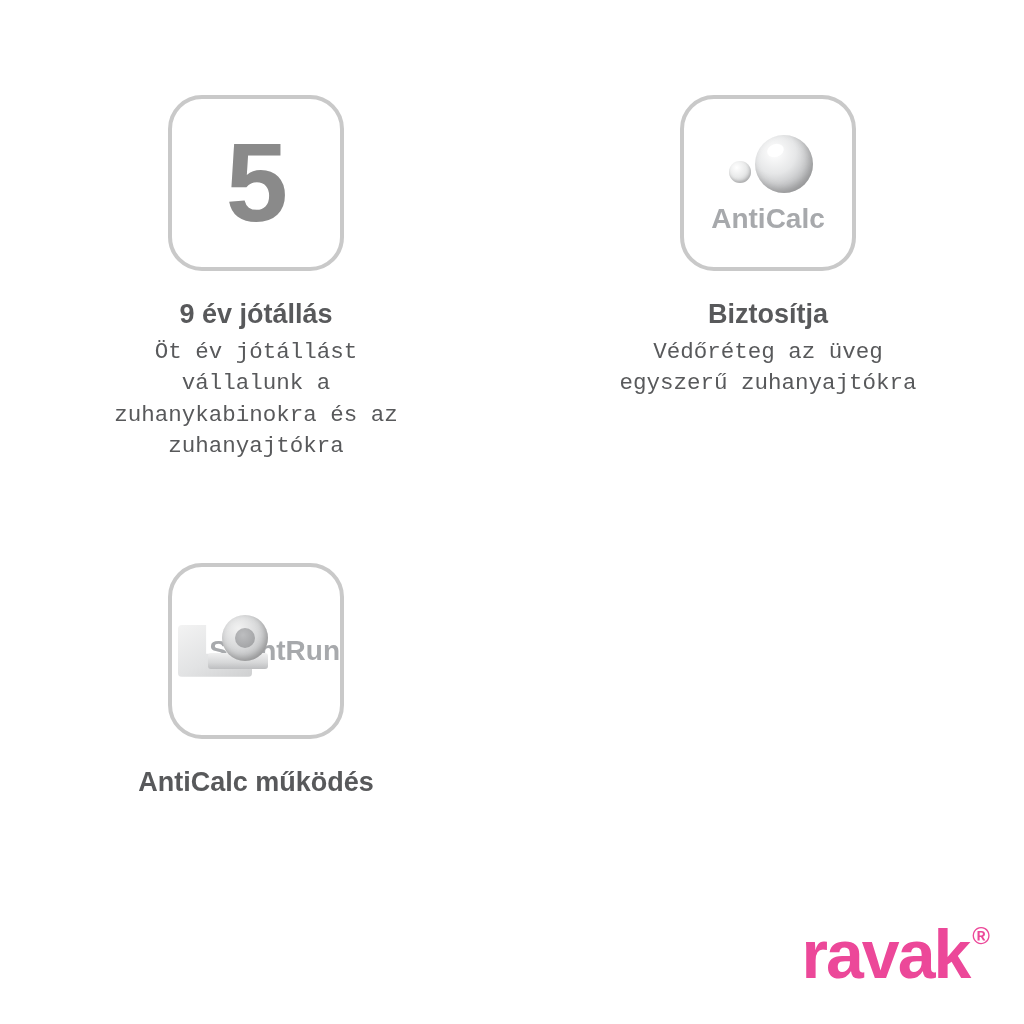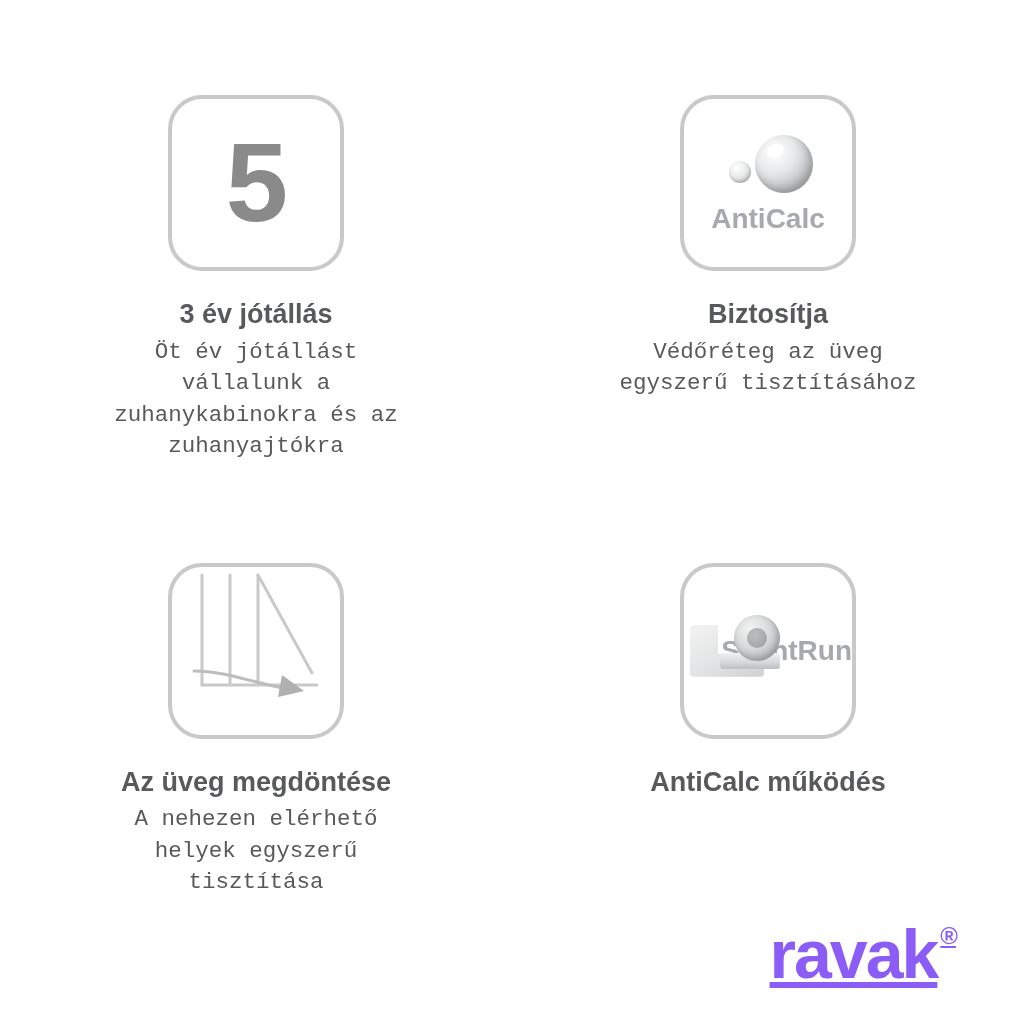--- a/index.html
+++ b/index.html
@@ -188,82 +188,64 @@
   }
   .silent-text {
     font-size: 28px;
     font-weight: bold;
     color: #a7a9ac;
   }
 
   
   .logo {
     position: absolute;
-    right: 68px;
+    right: 36px;
     bottom: 36px;
     display: flex;
     align-items: flex-start;
     font-size: 68px;
     font-weight: bold;
-    color: #8b5cf6;
+    color: #ec4899;
     letter-spacing: -2px;
     line-height: 1;
-    text-decoration: underline;
   }
   .logo .reg {
     font-size: 24px;
     margin-top: 4px;
     margin-left: 3px;
     font-weight: bold;
   }
 </style>
 </head>
 <body>
 
 <div class="features-grid">
 
   <div class="feature">
     <div class="icon-box">
       <div class="num-five">5</div>
     </div>
-    <div class="feature-title">3 év jótállás</div>
+    <div class="feature-title">9 év jótállás</div>
     <div class="feature-desc">Öt év jótállást vállalunk a zuhanykabinokra és az zuhanyajtókra</div>
   </div>
 
   <div class="feature">
     <div class="icon-box">
       <div class="anticalc-wrap">
         <div class="drops">
           <div class="drop-big"></div>
           <div class="drop-small"></div>
         </div>
         <div class="anticalc-text">AntiCalc</div>
       </div>
     </div>
     <div class="feature-title">Biztosítja</div>
-    <div class="feature-desc">Védőréteg az üveg egyszerű tisztításához</div>
+    <div class="feature-desc">Védőréteg az üveg egyszerű zuhanyajtókra</div>
   </div>
 
-  <div class="feature">
-    <div class="icon-box">
-      <svg class="tilt-svg" width="168" height="168" viewBox="0 0 168 168">
-        <g stroke="#c9c9c9" stroke-width="3" fill="none" stroke-linecap="round">
-          <line x1="30" y1="8" x2="30" y2="118"></line>
-          <line x1="58" y1="8" x2="58" y2="118"></line>
-          <line x1="86" y1="8" x2="86" y2="118"></line>
-          <line x1="86" y1="8" x2="140" y2="106"></line>
-          <line x1="30" y1="118" x2="145" y2="118"></line>
-        </g>
-        <path d="M22 104 C56 104, 86 118, 118 122" stroke="#bdbdbd" stroke-width="3" fill="none" stroke-linecap="round"></path>
-        <polygon points="110,108 132,124 106,130" fill="#b0b0b0"></polygon>
-      </svg>
-    </div>
-    <div class="feature-title">Az üveg megdöntése</div>
-    <div class="feature-desc">A nehezen elérhető helyek egyszerű tisztítása</div>
-  </div>
 
   <div class="feature">
     <div class="icon-box">
       <div class="silent-wrap">
         <div class="roller">
           <div class="roller-body"></div>
           <div class="roller-bar"></div>
           <div class="roller-wheel"></div>
         </div>
         <div class="silent-text">SilentRun</div>

